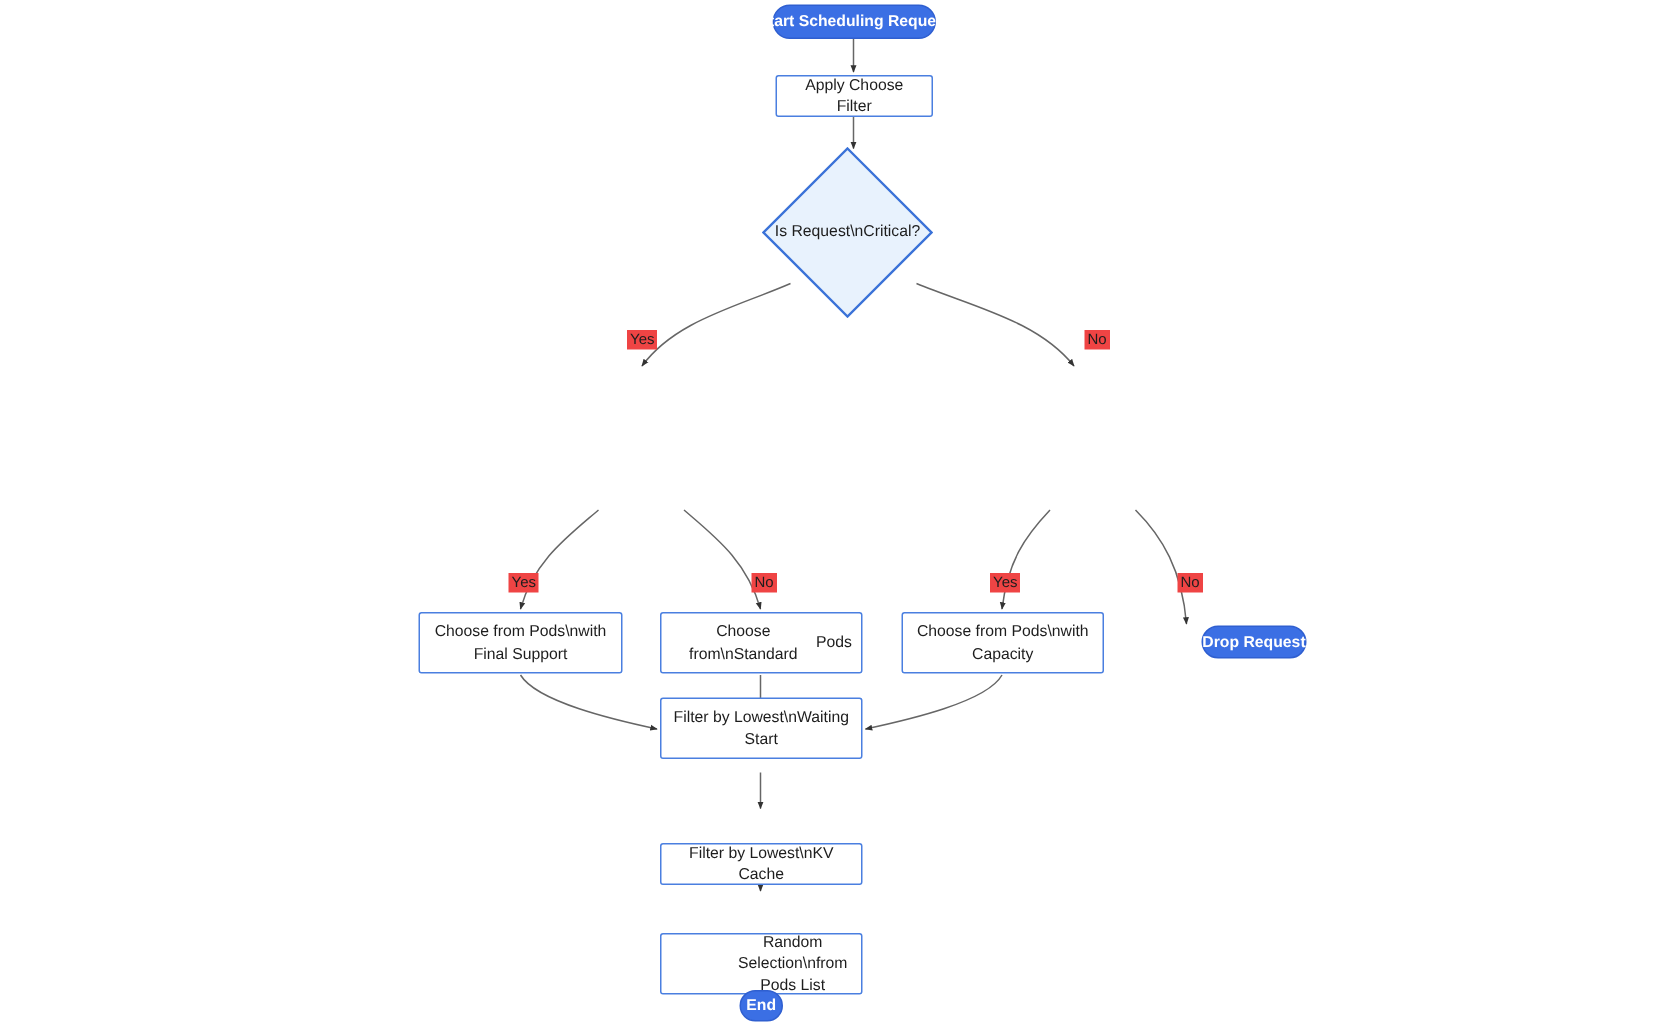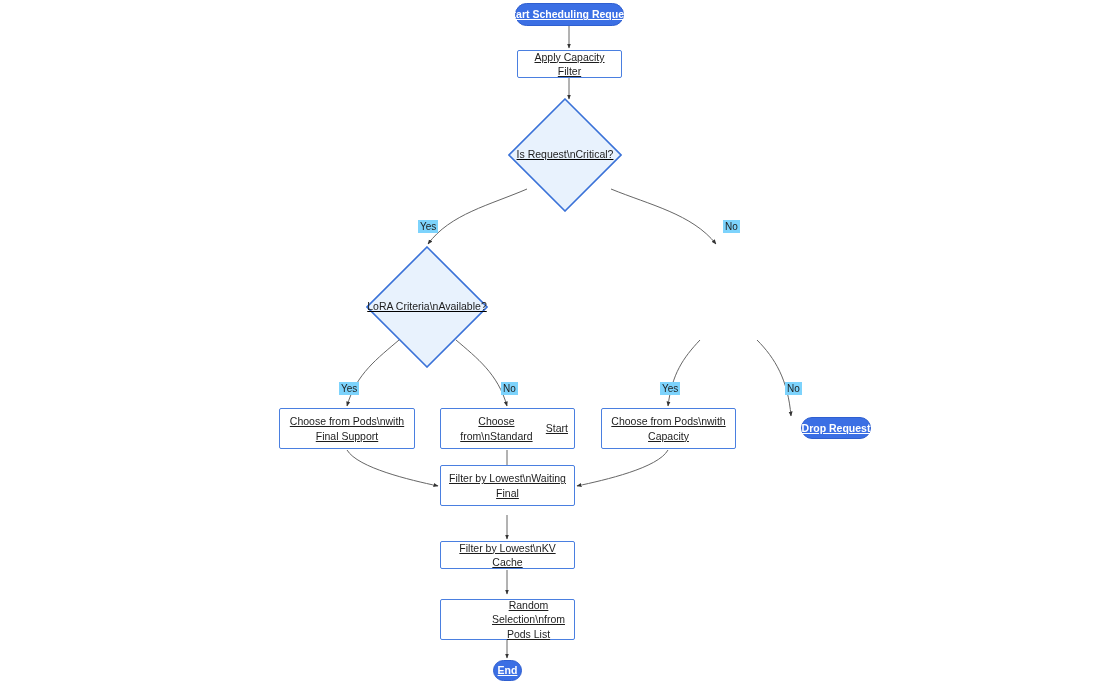--- a/index.html
+++ b/index.html
@@ -25,21 +25,20 @@
     position: absolute;
     left: 0;
     top: 0;
     width: 1103px;
     height: 685px;
     pointer-events: none;
   }
   .node {
     position: absolute;
     box-sizing: border-box;
-    text-decoration: underline;
   }
   
   .node-terminal {
     background: #3b6fe4;
     border: 1px solid #2f5fd0;
     border-radius: 999px;
     color: #ffffff;
     font-size: 10.5px;
     font-weight: bold;
     display: flex;
@@ -83,21 +82,21 @@
     color: #1d1d1d;
     text-align: center;
     line-height: 1.3;
     white-space: nowrap;
   }
   
   .edge-label {
     position: absolute;
     font-size: 10px;
     color: #1d1d1d;
-    background: #7dd3fc;
+    background: #ef4444;
     padding: 0px 2px;
     line-height: 1.3;
     white-space: nowrap;
   }
 </style>
 </head>
 <body>
 
 <div id="flow-canvas">
 
@@ -137,67 +136,61 @@
 
       <path d="M 507 635 L 507 658"></path>
     </g>
   </svg>
 
   <div class="node node-terminal" style="left:515px; top:3px; width:109px; height:23px;">
     <span>Start Scheduling Request</span>
   </div>
 
   <div class="node node-process" style="left:517px; top:50px; width:105px; height:28px;">
-    <span>Apply Capacity Filter</span>
+    <span>Apply Choose Filter</span>
   </div>
 
   <div class="node node-decision" style="left:508px; top:98px; width:114px; height:114px;">
     <svg class="diamond-shape" viewBox="0 0 114 114" preserveAspectRatio="none">
       <polygon points="57,1 113,57 57,113 1,57" fill="#e8f2fd" stroke="#3a72d8" stroke-width="1.6"></polygon>
     </svg>
     <span class="diamond-label">Is Request\nCritical?</span>
   </div>
 
-  <div class="node node-decision" style="left:366px; top:246px; width:122px; height:122px;">
-    <svg class="diamond-shape" viewBox="0 0 122 122" preserveAspectRatio="none">
-      <polygon points="61,1 121,61 61,121 1,61" fill="#e8f2fd" stroke="#3a72d8" stroke-width="1.6"></polygon>
-    </svg>
-    <span class="diamond-label">LoRA Criteria\nAvailable?</span>
-  </div>
 
 
   <div class="node node-process" style="left:279px; top:408px; width:136px; height:41px; flex-direction:column;">
     <span>Choose from Pods\nwith</span>
     <span>Final Support</span>
   </div>
 
   <div class="node node-process" style="left:440px; top:408px; width:135px; height:41px; flex-direction:row;">
     <span>Choose from\nStandard</span>
-    <span>Start</span>
+    <span>Pods</span>
   </div>
 
   <div class="node node-process" style="left:601px; top:408px; width:135px; height:41px; flex-direction:column;">
     <span>Choose from Pods\nwith</span>
     <span>Capacity</span>
   </div>
 
   <div class="node node-terminal" style="left:757px; top:417px; width:70px; height:22px;margin-left:44px;">
     <span>Drop Request</span>
   </div>
 
   <div class="node node-process" style="left:440px; top:465px; width:135px; height:41px; flex-direction:column;">
     <span>Filter by Lowest\nWaiting</span>
-    <span>Final</span>
-  </div>
-
-  <div class="node node-process" style="left:440px; top:541px; width:135px; height:28px;">
+    <span>Start</span>
+  </div>
+
+  <div class="node node-process" style="left:440px; top:562px; width:135px; height:28px;">
     <span>Filter by Lowest\nKV Cache</span>
   </div>
 
-  <div class="node node-process" style="left:440px; top:599px; width:135px; height:41px; flex-direction:column;padding-left:48px;">
+  <div class="node node-process" style="left:440px; top:622px; width:135px; height:41px; flex-direction:column;padding-left:48px;">
     <span>Random Selection\nfrom</span>
     <span>Pods List</span>
   </div>
 
   <div class="node node-terminal" style="left:493px; top:660px; width:29px; height:21px;">
     <span>End</span>
   </div>
 
   <div class="edge-label" style="left:418px; top:220px;">Yes</div>
   <div class="edge-label" style="left:723px; top:220px;">No</div>

